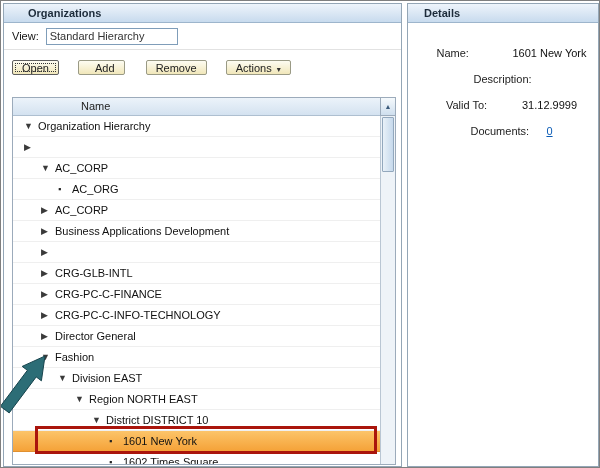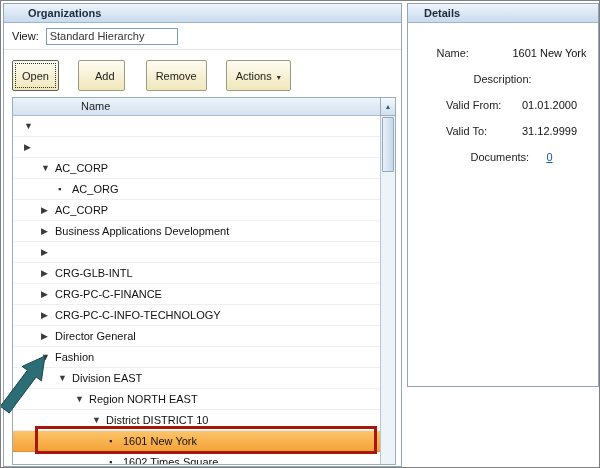--- a/index.html
+++ b/index.html
@@ -9,21 +9,21 @@
     font-size: 11px;
     background: #ffffff;
     position: relative;
     overflow: hidden;
     color: #111;
   }
   .page { position: absolute; inset: 0; border: 1px solid #7f7f7f; background: #fff; }
 
   .panel { position: absolute; border: 1px solid #94a6b6; background: #fff; overflow: hidden; }
   .left-panel  { left: 2px; top: 2px; width: 399px; height: 464px; }
-  .right-panel { left: 406px; top: 2px; width: 192px; height: 384px; }
+  .right-panel { left: 406px; top: 2px; width: 192px; height: 464px; }
 
   .panel-header {
     height: 19px;
     background: linear-gradient(#eef4fb, #c8dbee);
     border-bottom: 1px solid #9db5cc;
     display: flex; align-items: center;
     padding-left: 24px;
     font-weight: bold; color: #1c2b3a;
   }
   .right-panel .panel-header { padding-left: 16px; }
@@ -33,21 +33,21 @@
     padding-left: 8px; border-bottom: 1px solid #e2e2e2;
   }
   .view-input {
     width: 132px; height: 17px; margin-left: 7px;
     border: 1px solid #7f9db9; background: #fff;
     font: inherit; color: #333; padding: 0 3px;
   }
 
   .toolbar { padding: 10px 0 0 8px; height: 38px; }
   .btn {
-    height: 31px; padding: 0 9px; font: inherit; color: #222;
+    height: 15px; padding: 0 9px; font: inherit; color: #222;
     border: 1px solid #9a9a85; border-radius: 2px;
     background: linear-gradient(#fdfcf2, #f1e7ba);
     cursor: pointer; vertical-align: top;
   }
   .btn.focused { border-color: #5e5e5e; outline: 1px dotted #333; outline-offset: -4px; }
   .btn.mr-lg { margin-right: 16px; }
   .btn.mr-sm { margin-right: 18px; padding-left: 16px; }
   .caret { font-size: 8px; margin-left: 5px; color: #333; }
 
   .tree {
@@ -124,20 +124,21 @@
     </div>
 
     <div class="tree">
       <div class="tree-header">
         <div class="col-name">Name</div>
         <div class="scroll-up">▲</div>
       </div>
       <div class="tree-body">
           <div class="row">
     <span class="twisty expanded" style="margin-left: 11px;">▼</span>
+    <span class="label">Organization Hierarchy</span>
   </div>
           <div class="row">
     <span class="twisty collapsed" style="margin-left: 11px;">▶</span>
     <span class="label"></span>
   </div>
           <div class="row">
     <span class="twisty expanded" style="margin-left: 28px;">▼</span>
     <span class="label">AC_CORP</span>
   </div>
           <div class="row">
@@ -209,24 +210,20 @@
     <div class="fields">
         <div class="field">
     <span class="flabel">Name:</span>
     <span class="fvalue">1601 New York</span>
   </div>
         <div class="field">
     <span class="flabel">Description:</span>
     <span class="fvalue"></span>
   </div>
         <div class="field">
-    <span class="flabel">Valid From:</span>
-    <span class="fvalue">01.01.2000</span>
-  </div>
-        <div class="field">
     <span class="flabel">Valid To:</span>
     <span class="fvalue">31.12.9999</span>
   </div>
         <div class="field">
     <span class="flabel">Documents:</span>
     <span class="fvalue link">0</span>
   </div>
       </div>
   </div>
 

